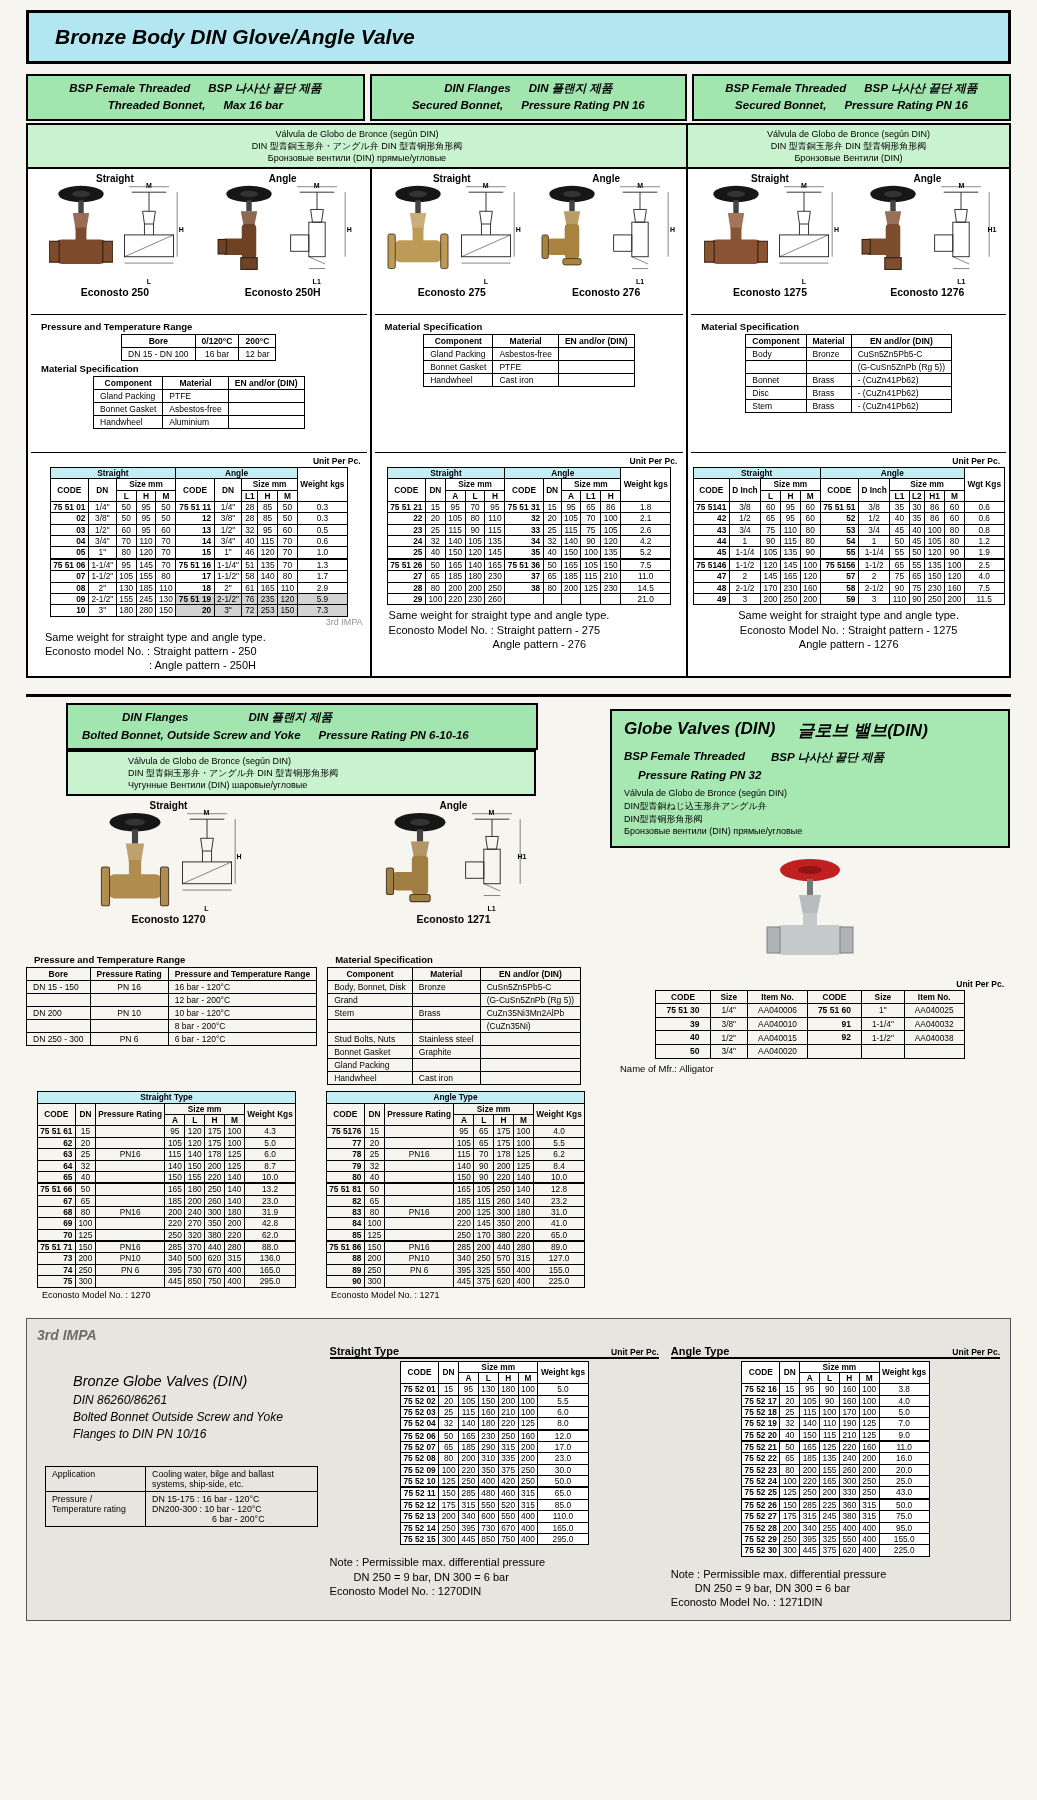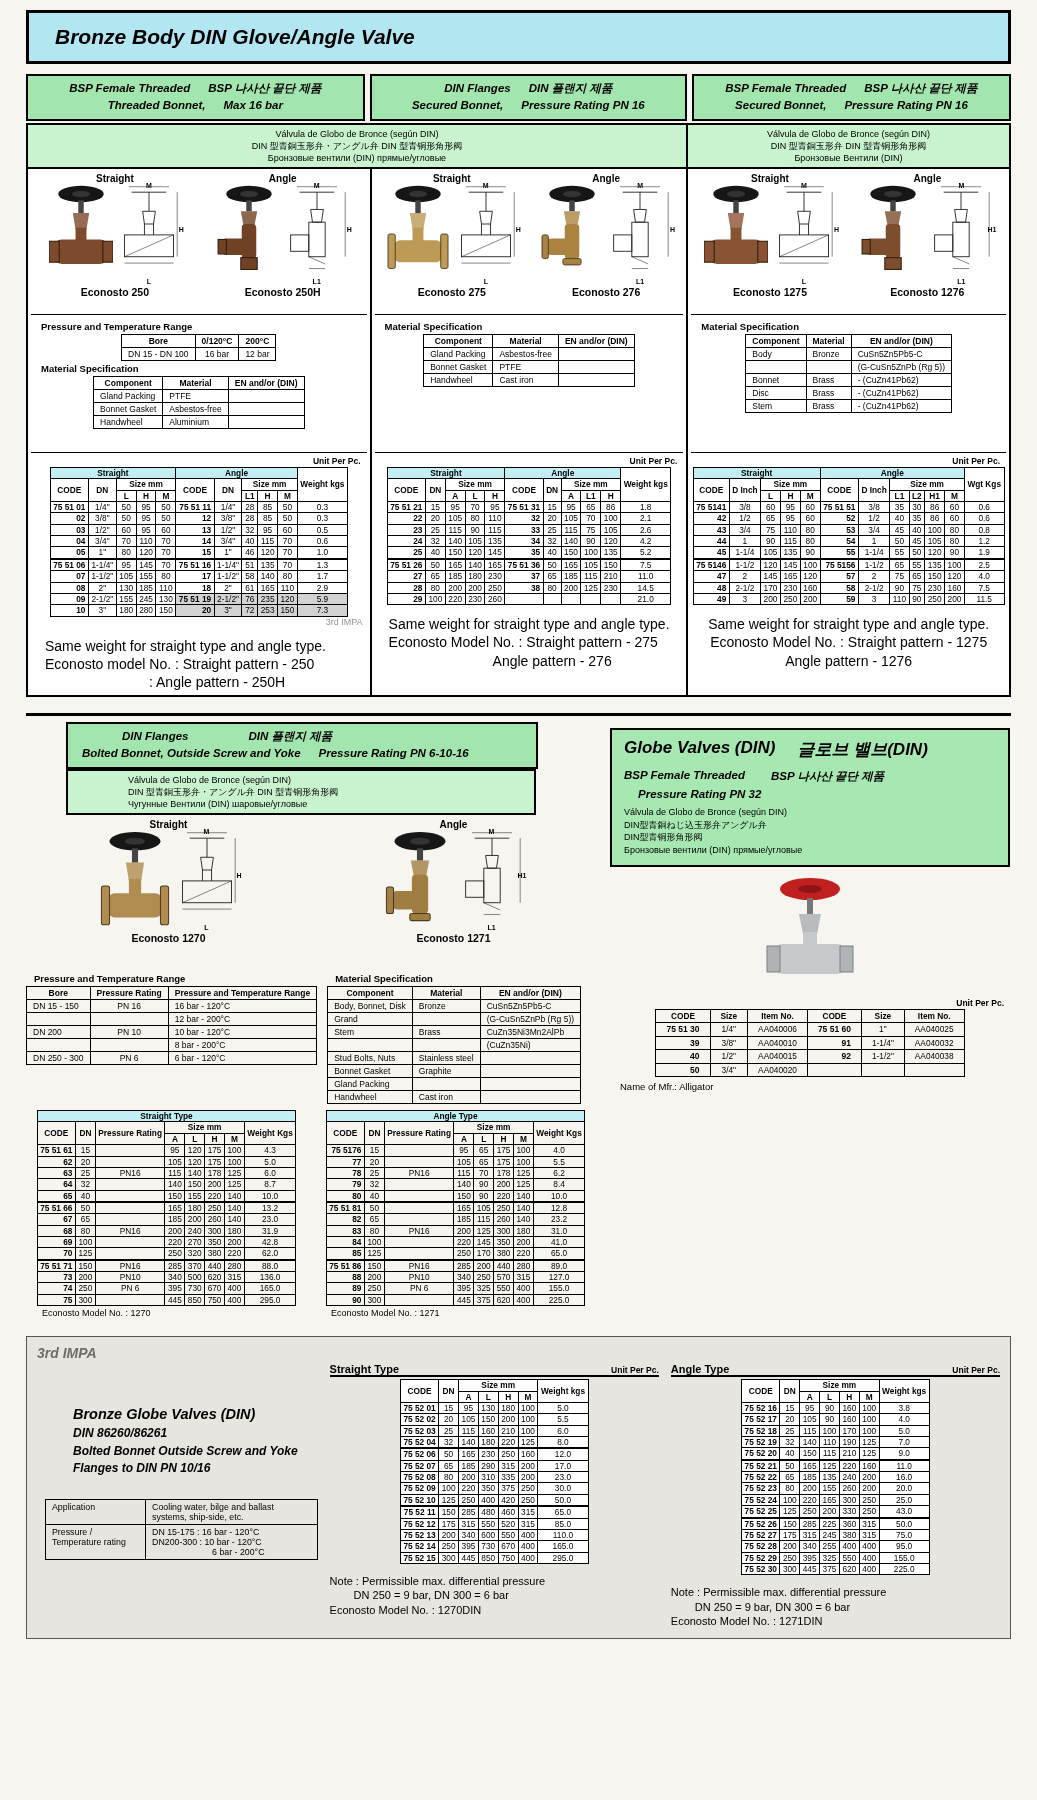--- a/index.html
+++ b/index.html
@@ -45,21 +45,21 @@
   table.dt th,table.dt td{border:1px solid #000;padding:0 2.5px;text-align:center;white-space:nowrap;}
   table.dt thead th{font-weight:bold;font-size:8.3px;}
   th.cy{background:#c3eef3;font-size:9px;}
   tr.grp td{border-top:2px solid #000;}
   td.hl,.hl{background:#d3d3d3;}
   .t1 td:nth-child(1),.t1 td:nth-child(6),
   .t2 td:nth-child(1),.t2 td:nth-child(6),
   .t3 td:nth-child(1),.t3 td:nth-child(6),
   .t45 td:nth-child(1),.t78 td:nth-child(1){font-weight:bold;text-align:right;}
   .impatag{font-size:9px;color:#979591;text-align:right;margin:0 4px 0 0;}
-  .foot{font-size:14px;margin:10px 0 2px 14px;line-height:1.3;}
+  .foot{font-size:11px;margin:3px 0 2px 14px;line-height:1.3;}
   
   .s2row{display:flex;margin-top:16px;border-top:3px solid #000;padding-top:6px;gap:14px;}
   .s2left{width:570px;}
   .s2right{width:400px;}
   .gh.s2h{display:block;width:440px;margin-left:40px;text-align:left;padding:4px 14px;}
   .band.s2b{width:470px;margin-left:40px;text-align:left;padding-left:60px;box-sizing:border-box;}
   .s2imgs{display:flex;min-height:150px;margin-top:4px;}
   .s2specs{display:flex;gap:10px;margin-top:2px;}
   .gvbox{background:#a7e8b2;border:2px solid #000;padding:8px 12px;margin-top:6px;}
   .gvtitle{font-size:17px;font-weight:bold;font-style:italic;display:flex;gap:22px;}
@@ -73,21 +73,21 @@
   .t6 td:nth-child(1),.t6 td:nth-child(4){font-weight:bold;text-align:right;font-size:8.5px;}
   .mfr{font-size:9.5px;margin:4px 0 0 10px;}
   .s2tables{display:flex;gap:8px;margin-top:6px;}
   .t45wrap{width:50%;}
   .t45foot{font-size:9px;margin:2px 0 0 16px;}
   
   .s3box{background:#e7e5e0;border:1px solid #555;margin-top:18px;padding:8px 10px 10px 10px;}
   .impabig{font-size:14px;font-weight:bold;font-style:italic;color:#6f6d69;}
   .s3cols{display:flex;gap:12px;margin-top:2px;}
   .s3info{width:300px;padding-top:26px;}
-  .s3title{font-size:14.5px;font-weight:bold;font-style:italic;margin-left:36px;line-height:1.45;margin-top:15px;}
+  .s3title{font-size:14.5px;font-weight:normal;font-style:italic;margin-left:36px;line-height:1.45;}
   .s3title .sm{font-size:12px;display:block;}
   table.info{border-collapse:collapse;font-size:8.8px;margin:22px 0 0 8px;padding-left:20px;}
   table.info td{border:1px solid #000;padding:2px 6px;vertical-align:top;text-align:left;}
   .s3t{width:352px;}
   .s3thead{display:flex;justify-content:space-between;align-items:flex-end;border-bottom:2px solid #000;margin-bottom:2px;}
   .s3type{font-size:11px;font-weight:bold;}
   .s3unit{font-size:8.5px;font-weight:bold;}
   .s3t table{background:#fff;}
   .note{font-size:11px;margin-top:10px;line-height:1.3;}
 </style>

